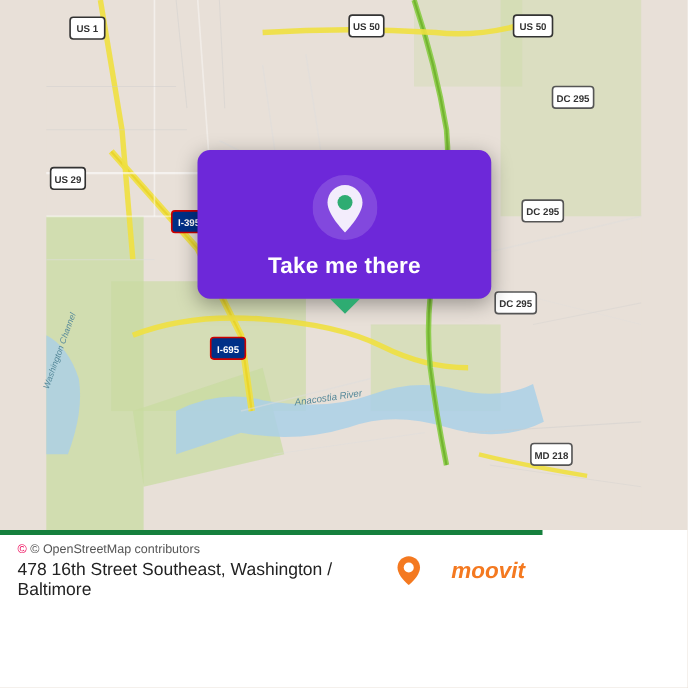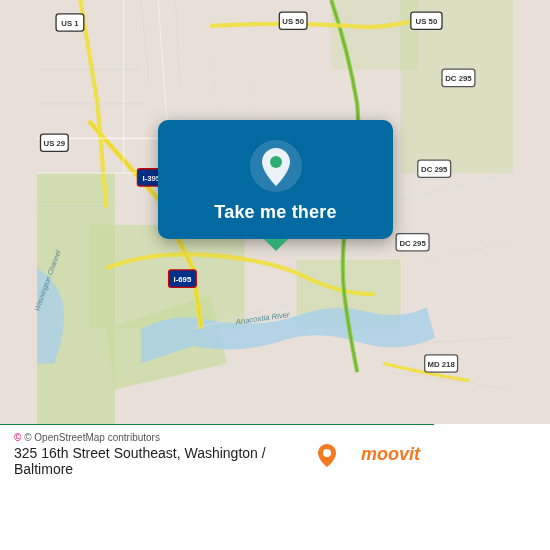--- a/index.html
+++ b/index.html
@@ -26,21 +26,21 @@
       height: 100%;
       position: absolute;
       top: 0; left: 0;
     }
 
     #popup-card {
       position: absolute;
       top: 120px;
       left: 158px;
       width: 235px;
-      background: #0369a1;
+      background: #6d28d9;
       border-radius: 10px;
       padding: 20px 16px 16px 16px;
       display: flex;
       flex-direction: column;
       align-items: center;
       box-shadow: 0 4px 16px rgba(0,0,0,0.35);
       cursor: pointer;
       z-index: 10;
     }
 
@@ -71,21 +71,21 @@
     }
 
     #footer {
       width: 434px;
       height: 60px;
       background: white;
       display: flex;
       align-items: center;
       justify-content: space-between;
       padding: 0 14px;
-      border-top: 1px solid #15803d;
+      border-top: 4px solid #15803d;
       position: relative;
       z-index: 20;
     }
 
     #footer-left {
       display: flex;
       flex-direction: column;
       gap: 2px;
     }
 
@@ -225,21 +225,21 @@
     <span class="take-me-there">Take me there</span>
   </div>
 </div>
 
 <div id="footer">
   <div id="footer-left">
     <div id="footer-attribution">
       <span class="osm-copy">©</span>
       <span>© OpenStreetMap contributors</span>
     </div>
-    <div id="footer-address">325 16th Street Southeast, Washington / Baltimore</div>
+    <div id="footer-address">478 16th Street Southeast, Washington / Baltimore</div>
   </div>
   <div id="moovit-logo">
 
     <svg class="moovit-pin" viewBox="0 0 28 28" xmlns="http://www.w3.org/2000/svg">
       <path d="M14 3 C9 3 5 7 5 12 C5 19 14 26 14 26 C14 26 23 19 23 12 C23 7 19 3 14 3Z" fill="#f47920"></path>
       <circle cx="14" cy="12" r="4" fill="white"></circle>
     </svg>
     <span class="moovit-text">moovit</span>
   </div>
 </div>

